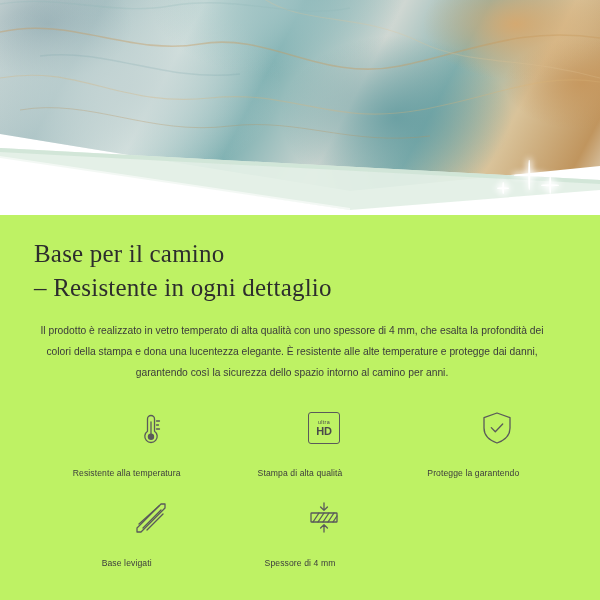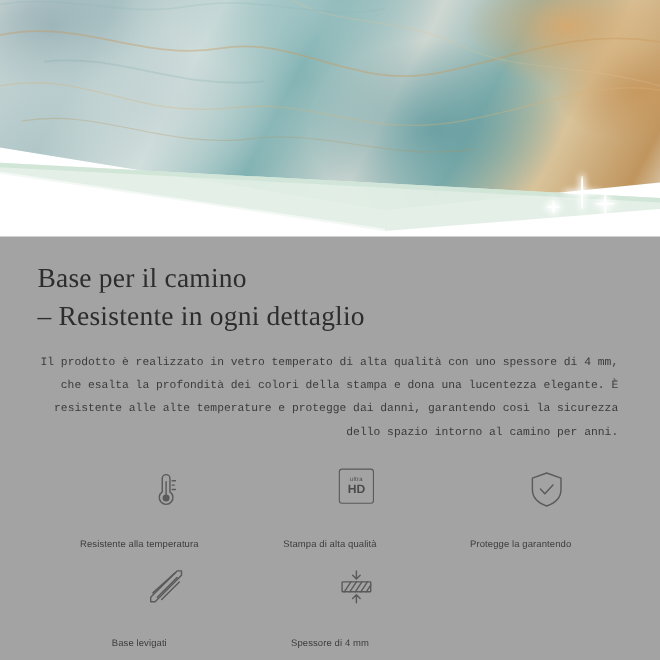--- a/index.html
+++ b/index.html
@@ -10,21 +10,21 @@
     width: 600px;
     height: 600px;
     background: #ffffff;
     font-family: "Liberation Sans", sans-serif;
     overflow: hidden;
   }
   .page {
     position: relative;
     width: 600px;
     height: 600px;
-    background: #a3a3a3;
+    background: #bef264;
     overflow: hidden;
   }
 
   
   .hero {
     position: relative;
     width: 600px;
     height: 215px;
     overflow: hidden;
     background: #ffffff;
@@ -102,48 +102,47 @@
     font-size: 25px;
     line-height: 1.34;
     font-weight: 400;
     color: #2d2d2d;
     letter-spacing: 0.2px;
   }
   .headline .line2 {
     display: block;
   }
   .body-copy {
-    margin: 16px 4px 0 0;
+    margin: 16px 16px 0 0;
     font-size: 10.3px;
     line-height: 2.05;
     color: #3b3b3b;
     max-width: 540px;
-    text-align: right;
-    font-family: Liberation Mono, monospace;
+    text-align: center;
   }
 
   
   .features {
     margin-top: 22px;
     display: grid;
     grid-template-columns: repeat(3, 1fr);
     grid-row-gap: 6px;
     padding: 0 6px;
   }
   .feature {
     display: flex;
     flex-direction: column;
     align-items: center;
     justify-content: flex-start;
     height: 84px;
   }
   .feature .icon-wrap {
     height: 46px;
     display: flex;
-    align-items: flex-start;
+    align-items: center;
     justify-content: center;
     padding-left: 48px;
   }
   .feature .caption {
     margin-top: 17px;
     font-size: 8.6px;
     color: #3c3c3c;
     text-align: center;
     letter-spacing: 0.1px;
   }

